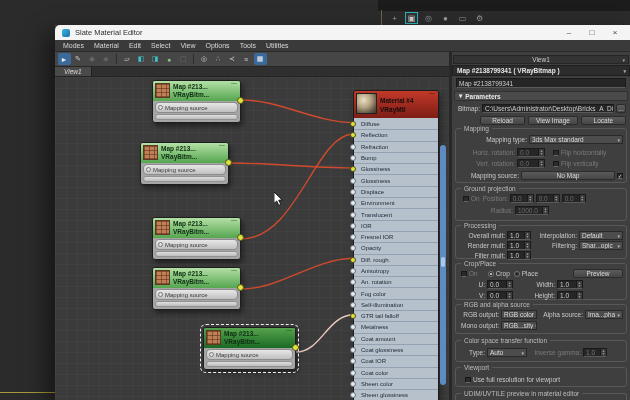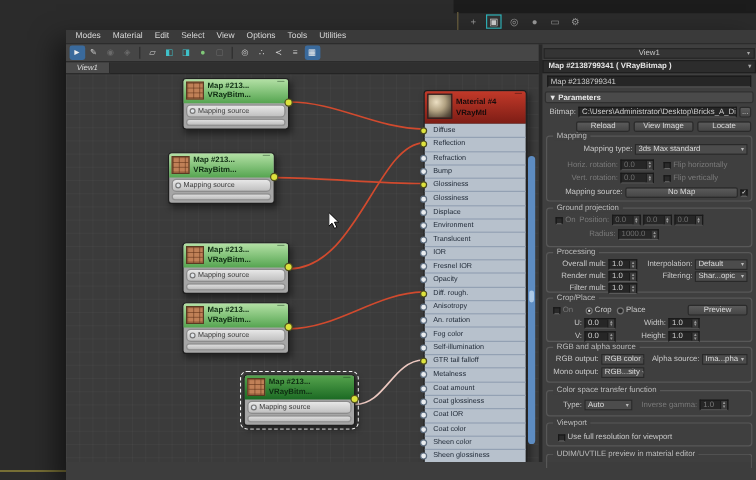--- a/index.html
+++ b/index.html
@@ -111,20 +111,29 @@
     <span class="bgicon sel">▣</span>
     <span class="bgicon">◎</span>
     <span class="bgicon">●</span>
     <span class="bgicon">▭</span>
     <span class="bgicon">⚙</span>
   </div>
 <div class="abs" id="vp-line"></div>
 
 <div class="abs" id="editor">
 
+  <div id="titlebar">
+    <span id="appicon"></span>
+    <span id="apptitle">Slate Material Editor</span>
+    <span id="wctrls">
+      <span>–</span>
+      <span>□</span>
+      <span>×</span>
+    </span>
+  </div>
 
   <div id="menubar">
 
   <span class="menu">Modes</span>
       <span class="menu">Material</span>
       <span class="menu">Edit</span>
       <span class="menu">Select</span>
       <span class="menu">View</span>
       <span class="menu">Options</span>
       <span class="menu">Tools</span>

